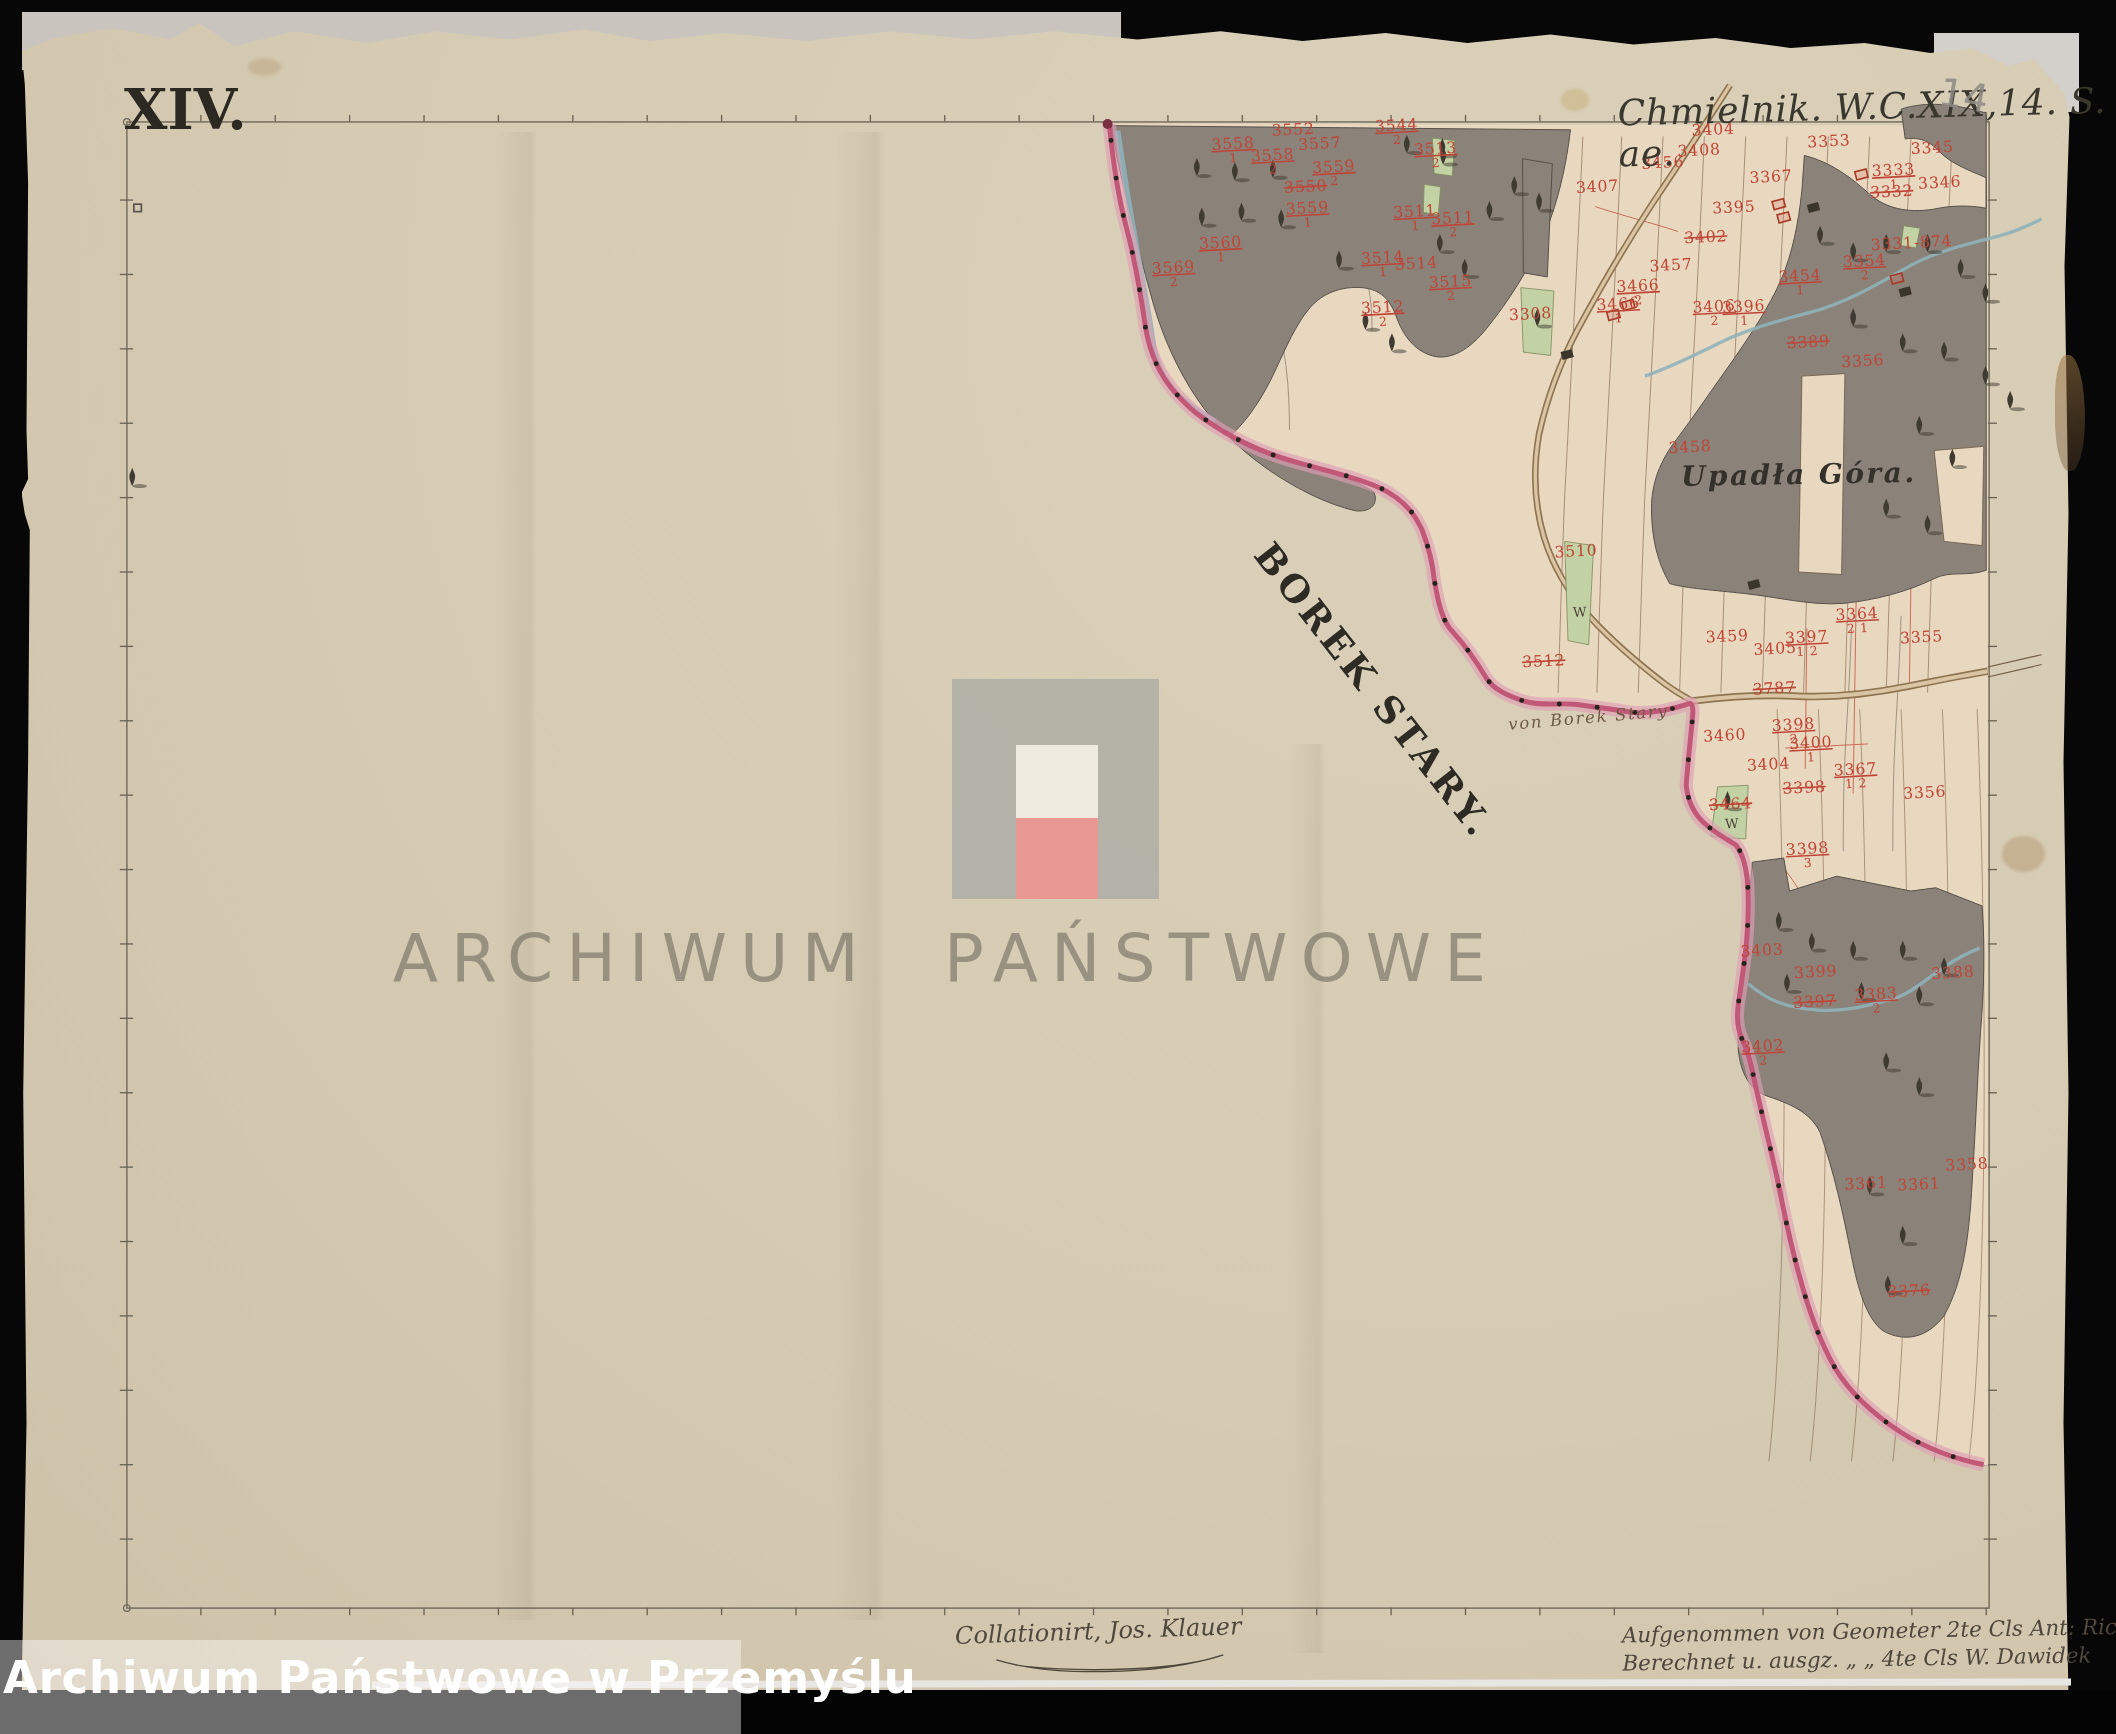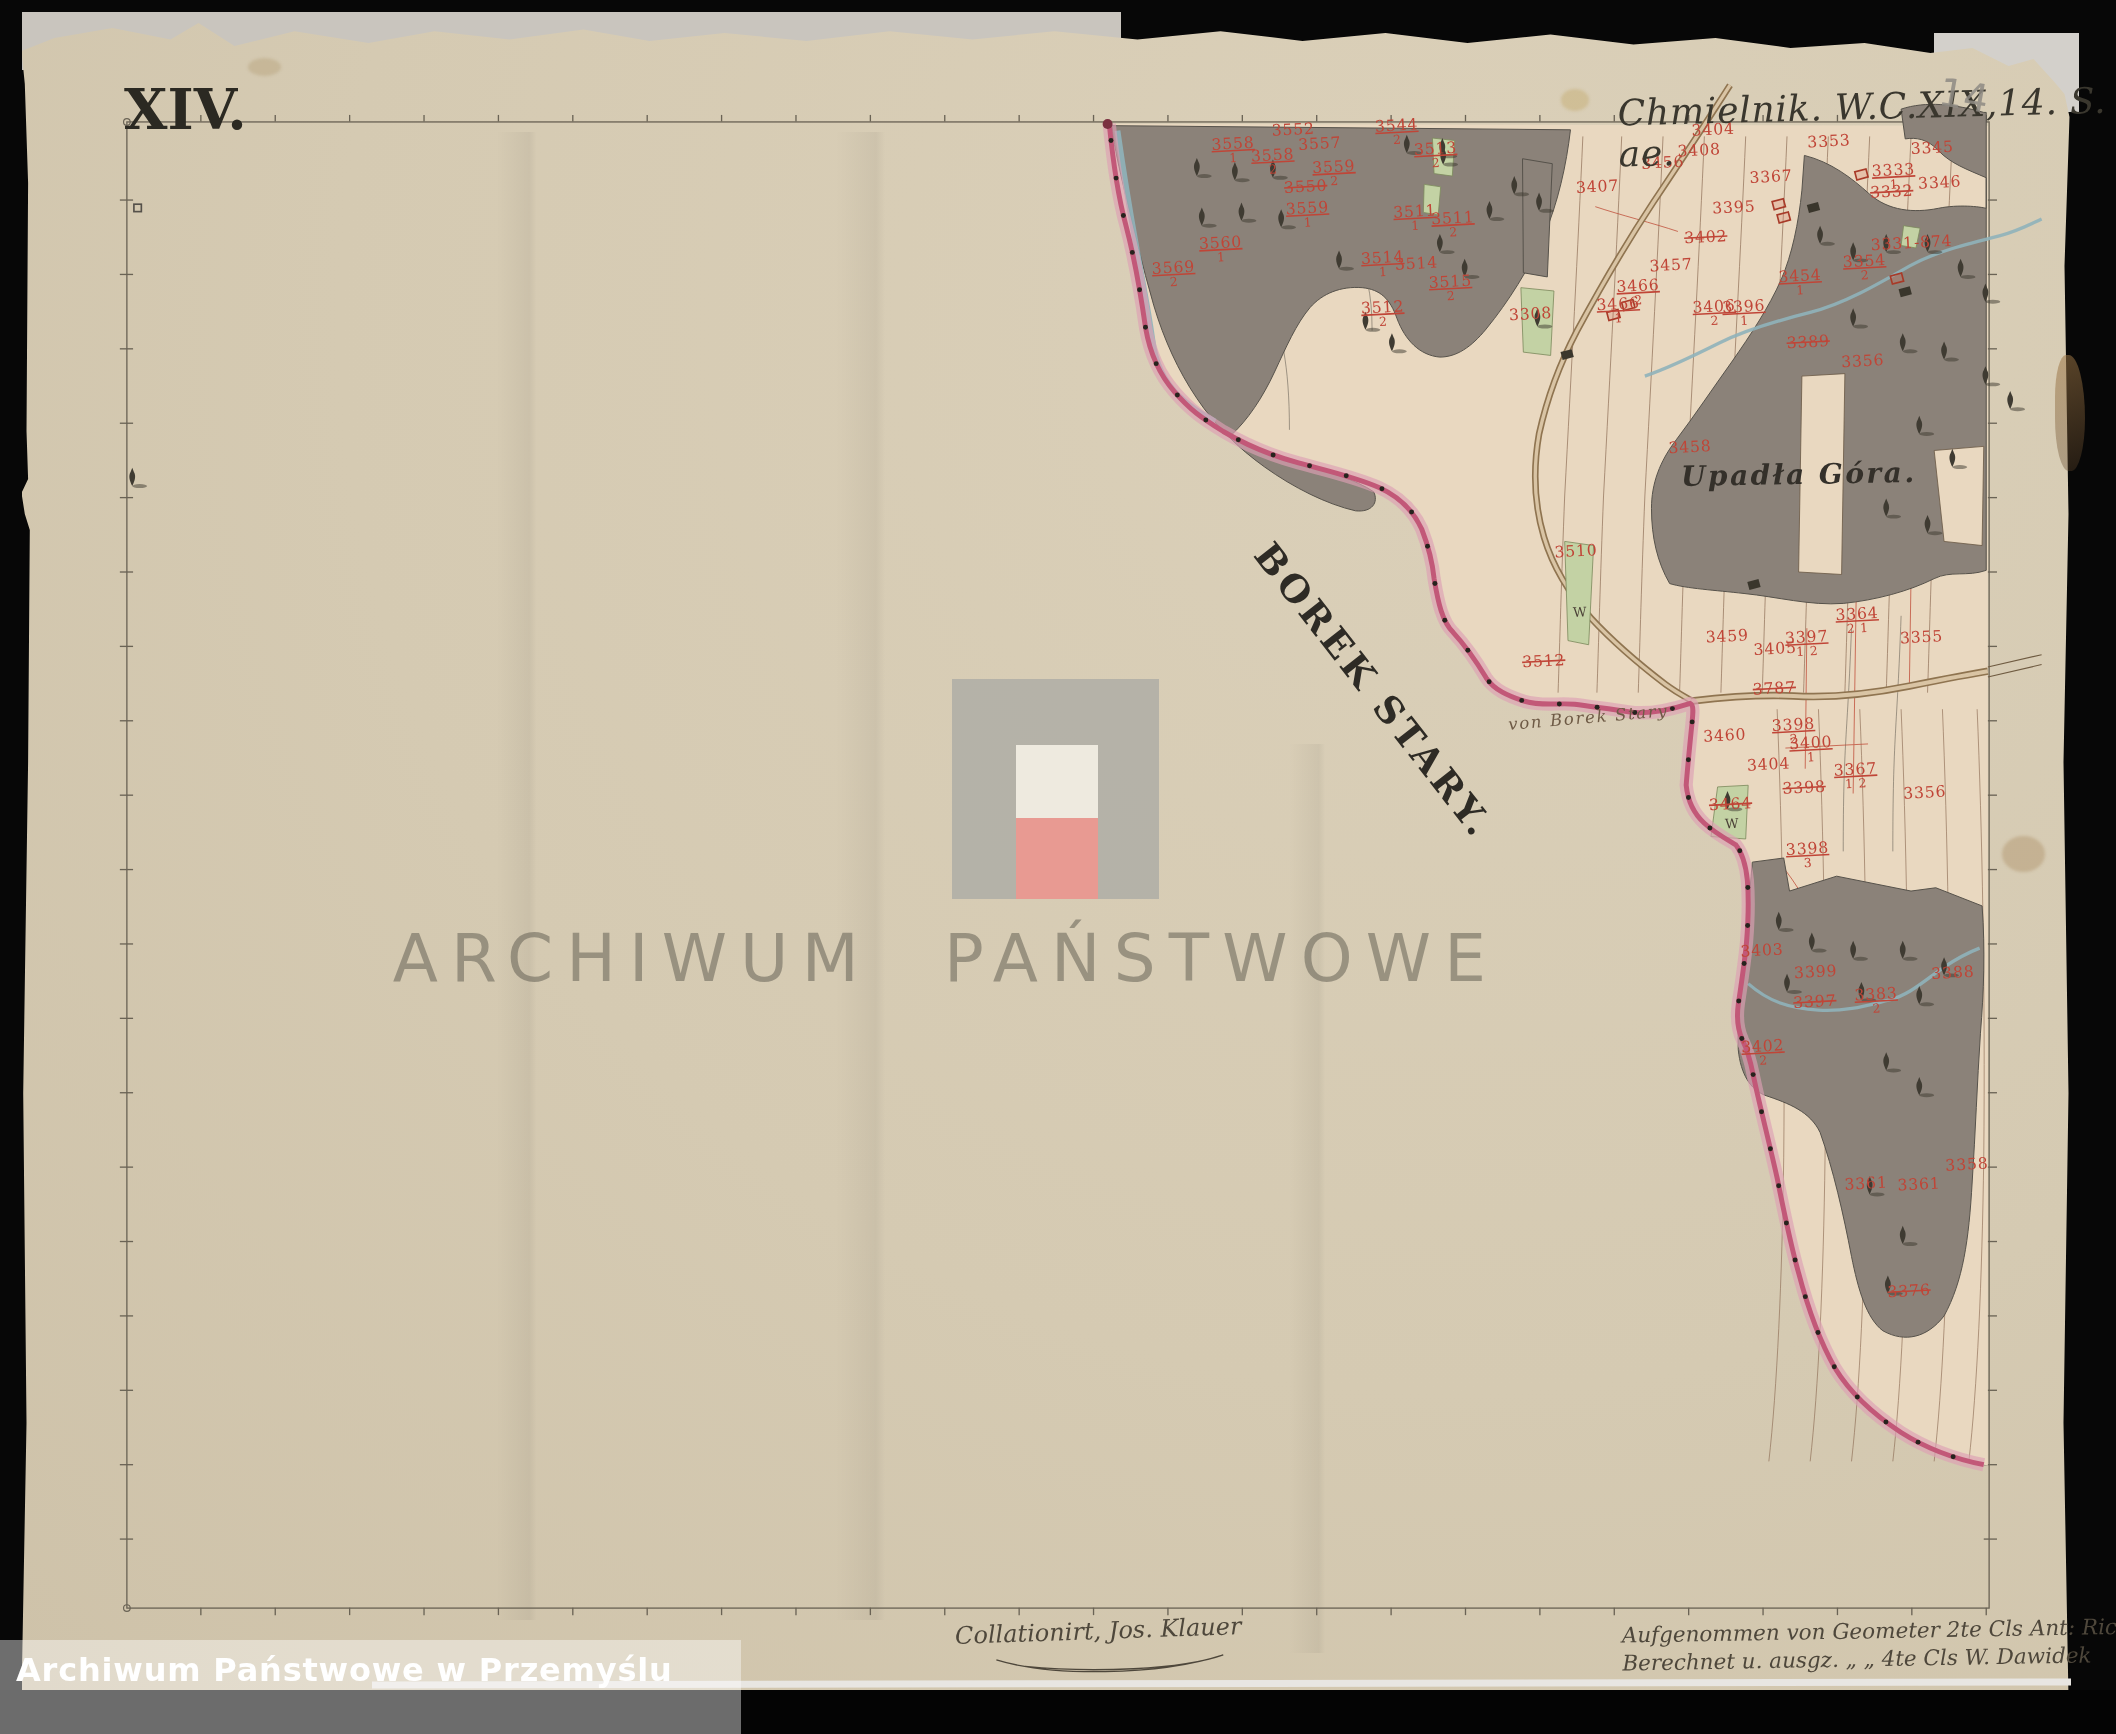--- a/index.html
+++ b/index.html
@@ -49,21 +49,21 @@
       font-size:66px;letter-spacing:13.2px;word-spacing:38px;line-height:1.12;white-space:nowrap;}
   
   .sig{font-family:"DejaVu Serif",serif;font-style:italic;color:#4e473b;z-index:5;white-space:nowrap;}
   #sig-center{left:955px;top:1617px;font-size:24px;transform:rotate(-2deg);}
   #sig-right{left:1622px;top:1617px;font-size:21.5px;transform:rotate(-1deg);line-height:1.3;}
   
   #paper-bottom-line{left:372px;top:1680px;width:1699px;height:7.4px;background:#e8e6e2;
       transform:rotate(-.1deg);z-index:7;}
   #footer-bar{left:0;top:1690px;width:2116px;height:45px;background:#040404;z-index:8;}
   #footer-overlay{left:0;top:1640px;width:741px;height:95px;background:rgba(252,252,252,.42);z-index:9;}
-  #footer-text{left:16px;top:1651px;font-size:32px;font-weight:bold;color:#ffffff;
+  #footer-text{left:3px;top:1651px;font-size:45px;font-weight:bold;color:#ffffff;
       letter-spacing:0.8px;z-index:10;white-space:nowrap;}
 </style>
 </head>
 <body>
 
 <div id="stage">
 
   <div class="abs" id="backing-top"></div>
   <div class="abs" id="backing-top-right"></div>
 

